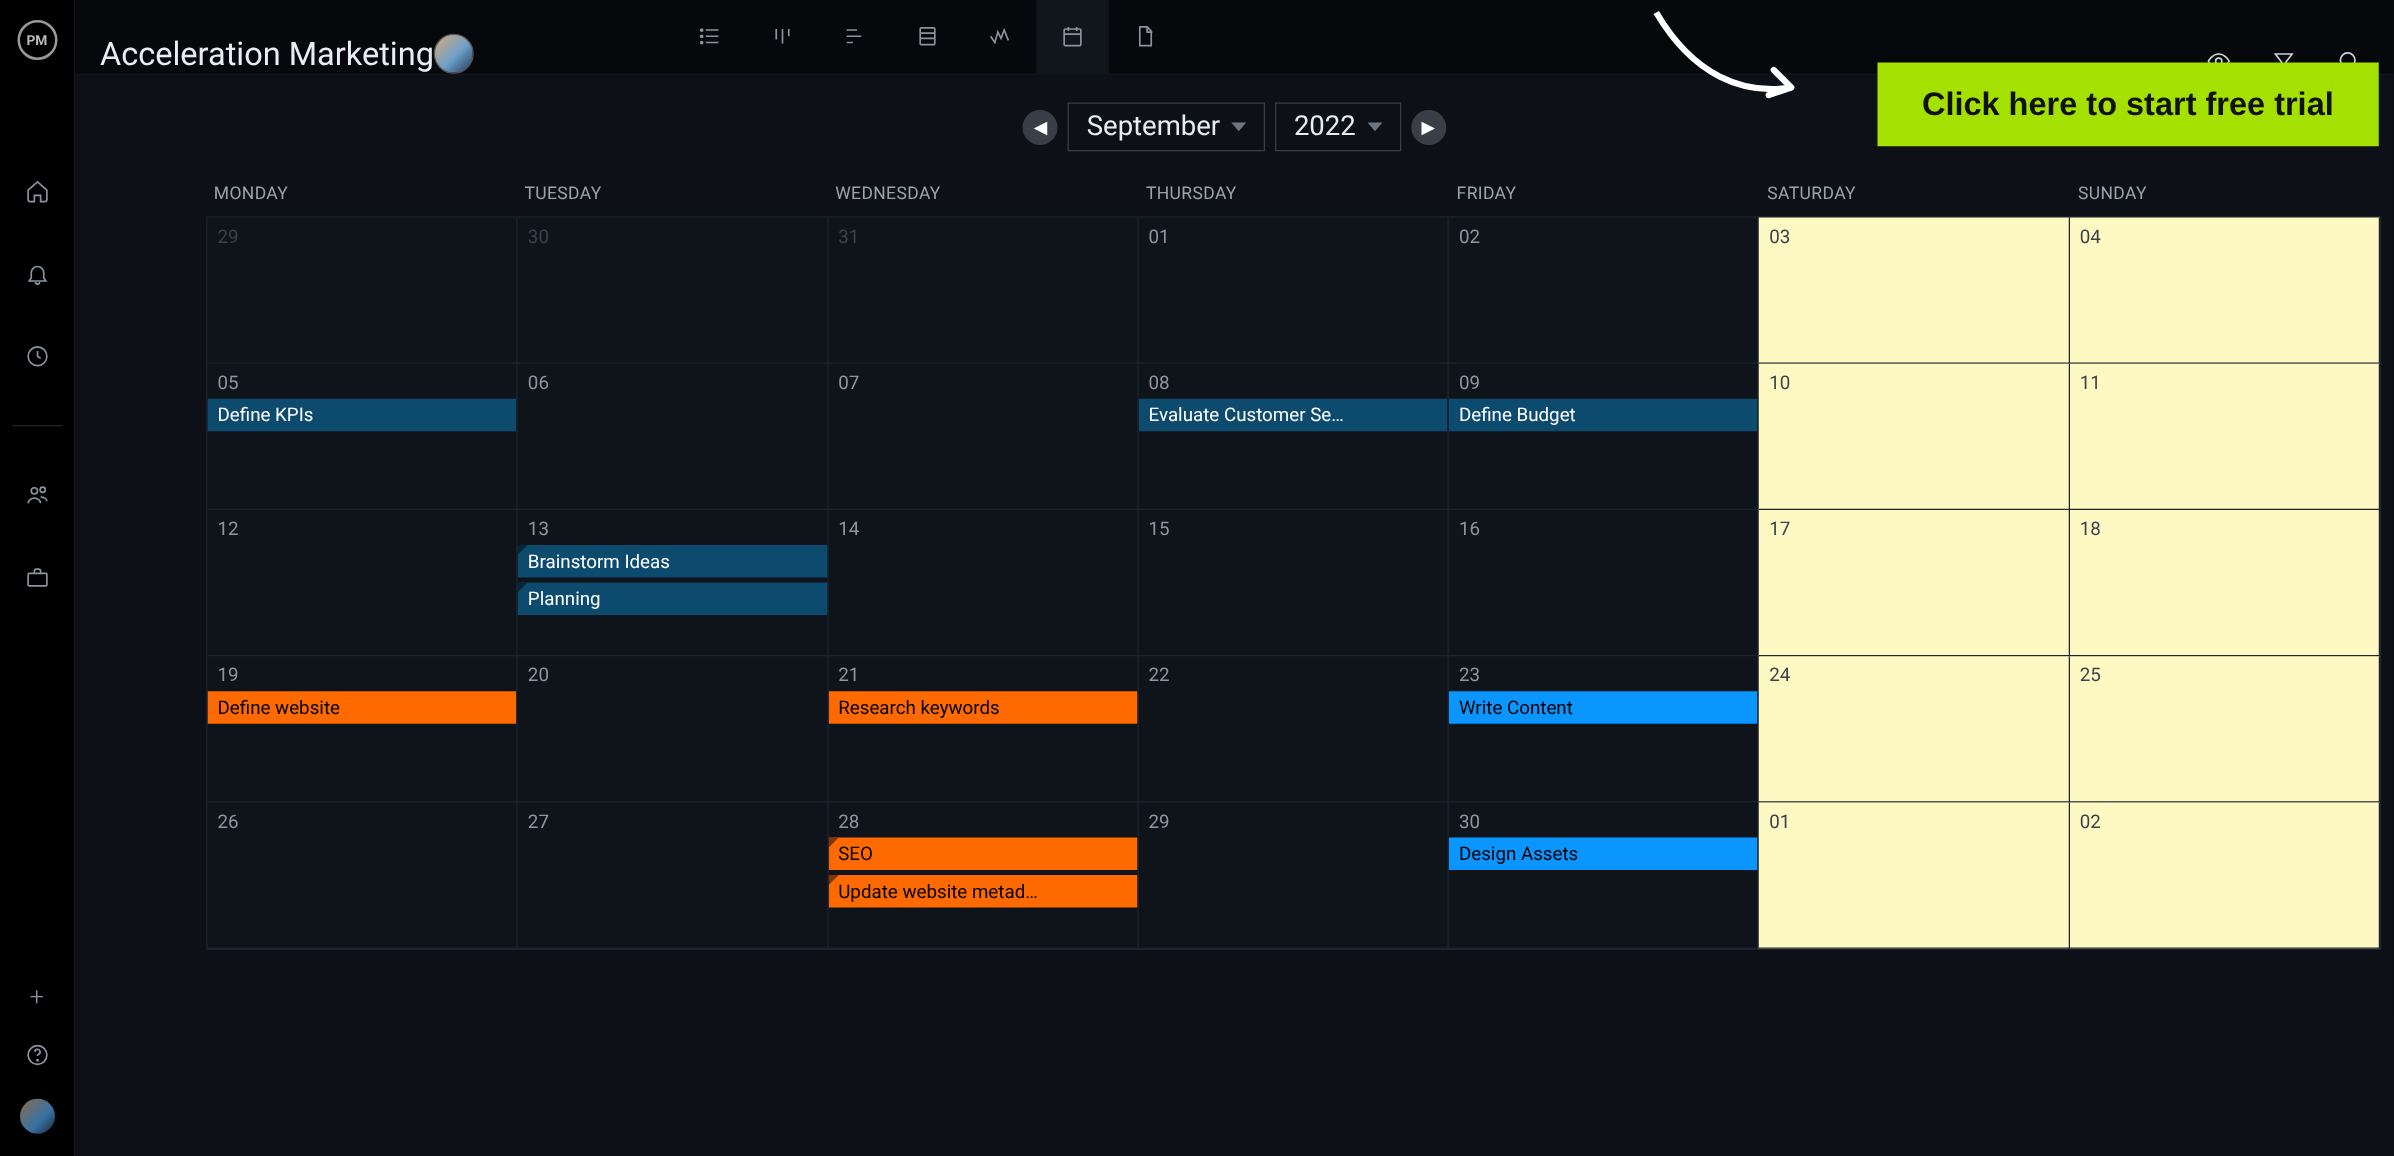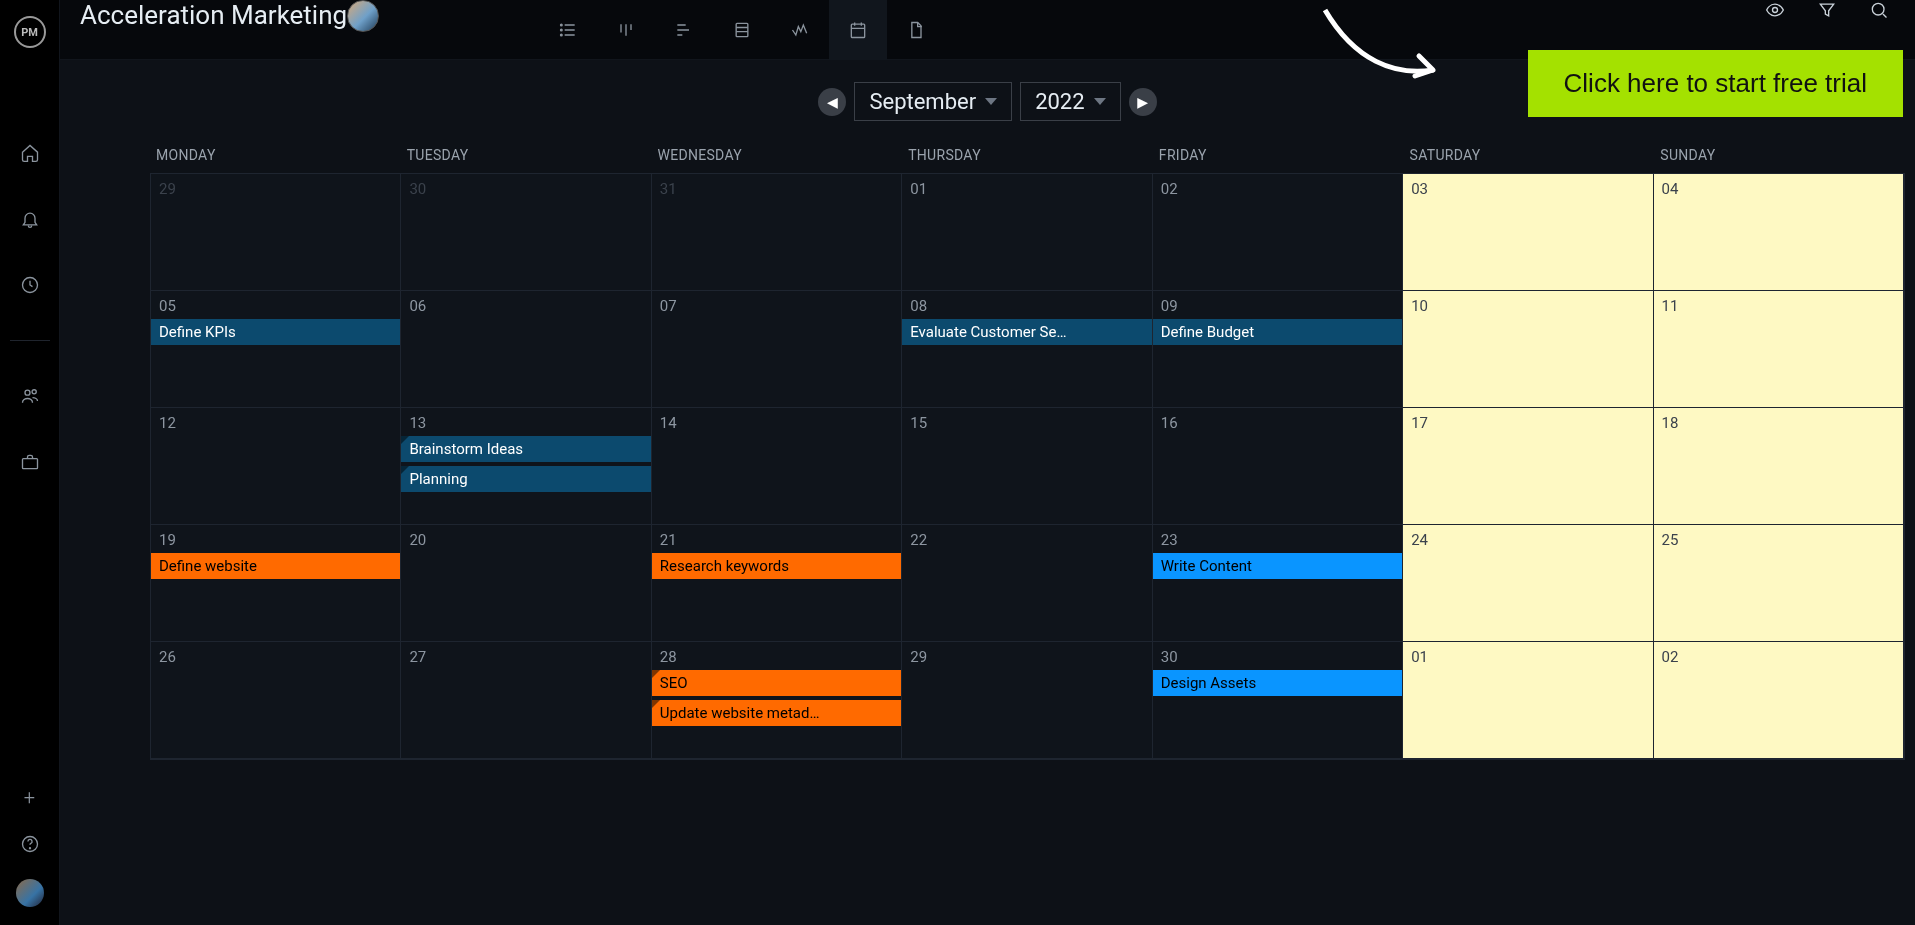--- a/index.html
+++ b/index.html
@@ -20,58 +20,58 @@
   .sidebar .icon svg{width:20px;height:20px;stroke:#8b949e;fill:none;stroke-width:1.6;}
   .sidebar .divider{width:40px;height:1px;background:#1f242d;}
   .sidebar .bottom{margin-top:auto;display:flex;flex-direction:column;align-items:center;gap:24px;padding-bottom:18px;}
   .sidebar .avatar-small{width:28px;height:28px;border-radius:50%;background:linear-gradient(135deg,#8b6b4a 0%,#3773a5 60%,#223 100%);}
   .sidebar .plus{color:#8b949e;font-size:20px;font-weight:300;}
 
   
   .main { flex:1; display:flex; flex-direction:column; }
   .topbar {
     height:60px; background:#06080c; border-bottom:1px solid #11151c;
-    display:flex; align-items:flex-start; padding:0 20px; 
+    display:flex; align-items:flex-end; padding:0 20px; 
   }
   .title { font-size:26px; color:#e6edf3; font-weight:400;}
   .avatar { width:32px;height:32px;border-radius:50%;background:linear-gradient(135deg,#d7a97a 0%, #6fa0c9 55%, #1e3b57 100%);border:1px solid #555;}
   .view-icons { margin-left:160px; display:flex; gap:0;}
   .view-icons .vbtn{
     width:58px;height:60px;display:flex;align-items:center;justify-content:center;cursor:pointer;
   }
   .view-icons .vbtn.active{background:#11161d;}
   .view-icons .vbtn svg{width:20px;height:20px;stroke:#8b949e;fill:none;stroke-width:1.6;}
   .topbar .spacer{flex:1;}
   .topbar .right-icons{display:flex;gap:32px;align-items:center;padding-right:6px;}
   .topbar .right-icons svg{width:20px;height:20px;stroke:#c9d1d9;fill:none;stroke-width:1.6;cursor:pointer;}
 
   
   .cta-wrap {position:absolute; right:12px; top:50px; z-index:50;}
   .cta-btn {
     background:#a4e100; color:#111; font-size:26px; padding:18px 36px;
-    border:none; cursor:pointer; font-weight:400;
+    border:none; cursor:pointer; font-weight:700;
   }
   .arrow-svg{position:absolute; right:448px; top:-44px; width:140px; height:100px; pointer-events:none;}
 
   
   .dateselect{
     display:flex;align-items:center;justify-content:center;gap:8px;
     padding:22px 0 18px 0;
   }
   .dateselect .navcirc{
     width:28px;height:28px;border-radius:50%;background:#3a3f47;display:flex;align-items:center;justify-content:center;cursor:pointer;color:#fff;font-size:14px;
   }
   .dateselect .rect{
     border:1px solid #3a3f47;padding:6px 14px;display:flex;align-items:center;gap:9px;
     font-size:22px;color:#e6edf3;cursor:pointer;
   }
   .dateselect .rect .caret{width:0;height:0;border-left:6px solid transparent;border-right:6px solid transparent;border-top:7px solid #6d7683;}
 
   
-  .calendar-wrap{ padding:0 10px 0 90px;}
+  .calendar-wrap{ padding:0 10px 0 90px;margin-left:15px;}
   .cal-head{
     display:grid;grid-template-columns:repeat(7,1fr);
   }
   .cal-head div{
     padding:8px 6px 10px 6px;color:#9aa3ad;font-size:14px;letter-spacing:0.3px;
   }
   .cal-grid{
     display:grid;grid-template-columns:repeat(7,1fr);grid-template-rows:repeat(5,117px);
     border:1px solid #1e2530;
     background:#0f141b;

